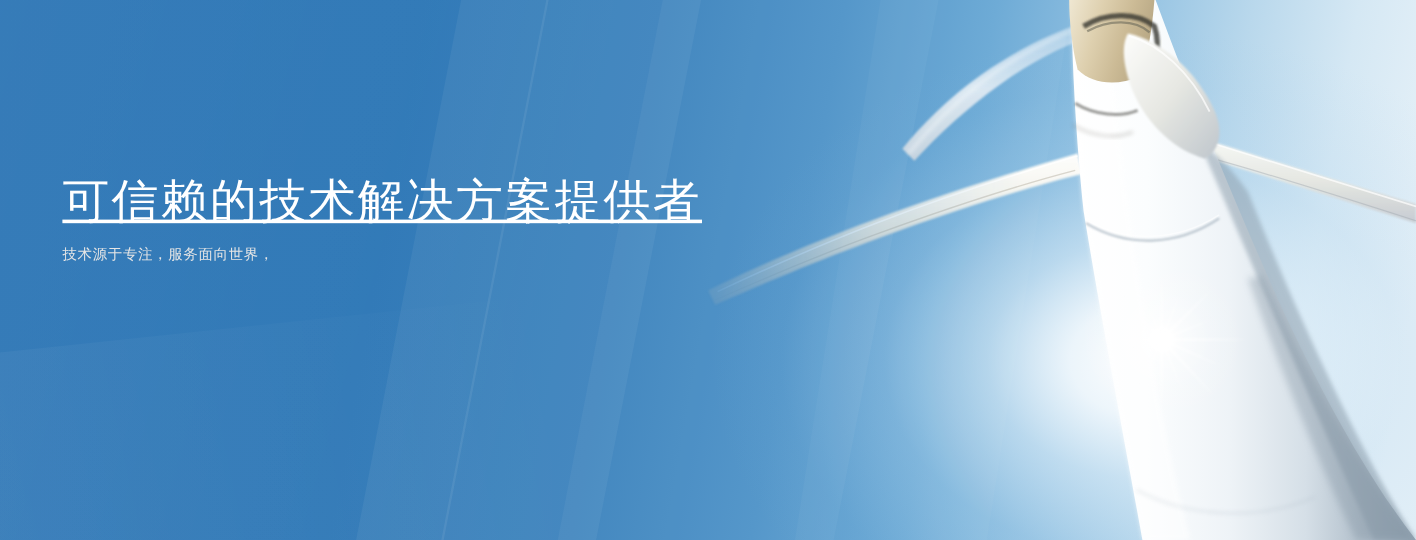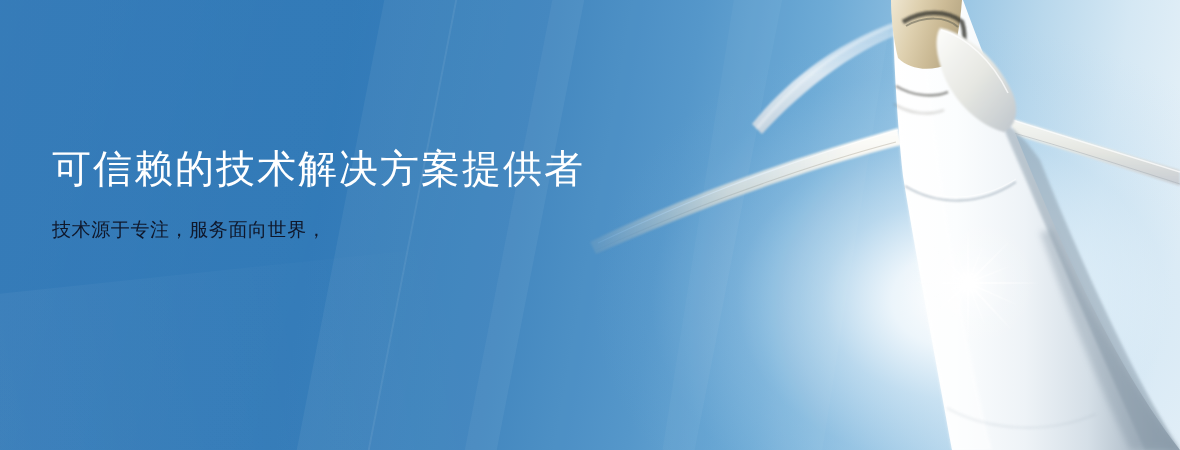--- a/index.html
+++ b/index.html
@@ -96,25 +96,26 @@
     z-index:6;
   }
   #headline{
     margin:0;
     font-size:39px;
     font-weight:400;
     letter-spacing:2px;
     line-height:1.18;
     color:#ffffff;
     white-space:nowrap;
+    text-decoration:underline;
   }
   #sublines{
-    margin-top:18px;
-    color:#0f172a;
-    font-size:19px;
+    margin-top:8px;
+    color:#e5e5e5;
+    font-size:12px;
     letter-spacing:0.6px;
     line-height:2.1;
     font-weight:400;
   }
   .subline{display:block;white-space:nowrap;}
 </style>
 </head>
 <body>
 
 <div id="banner">

